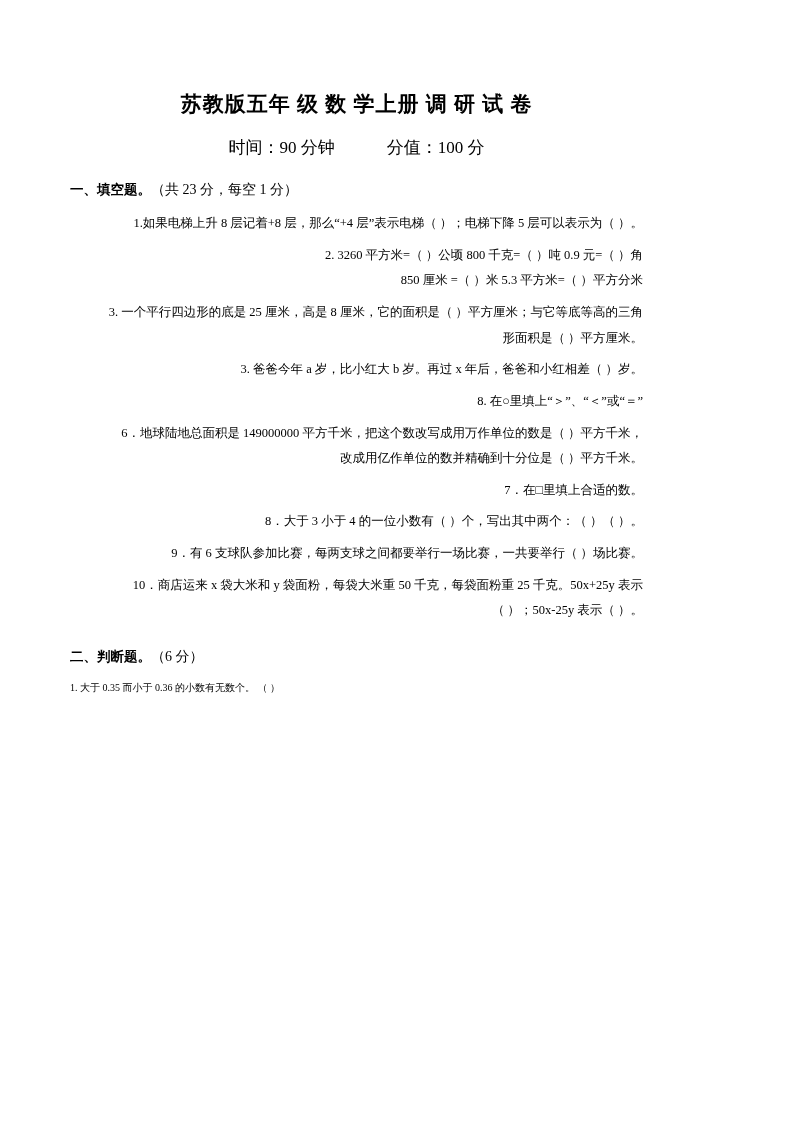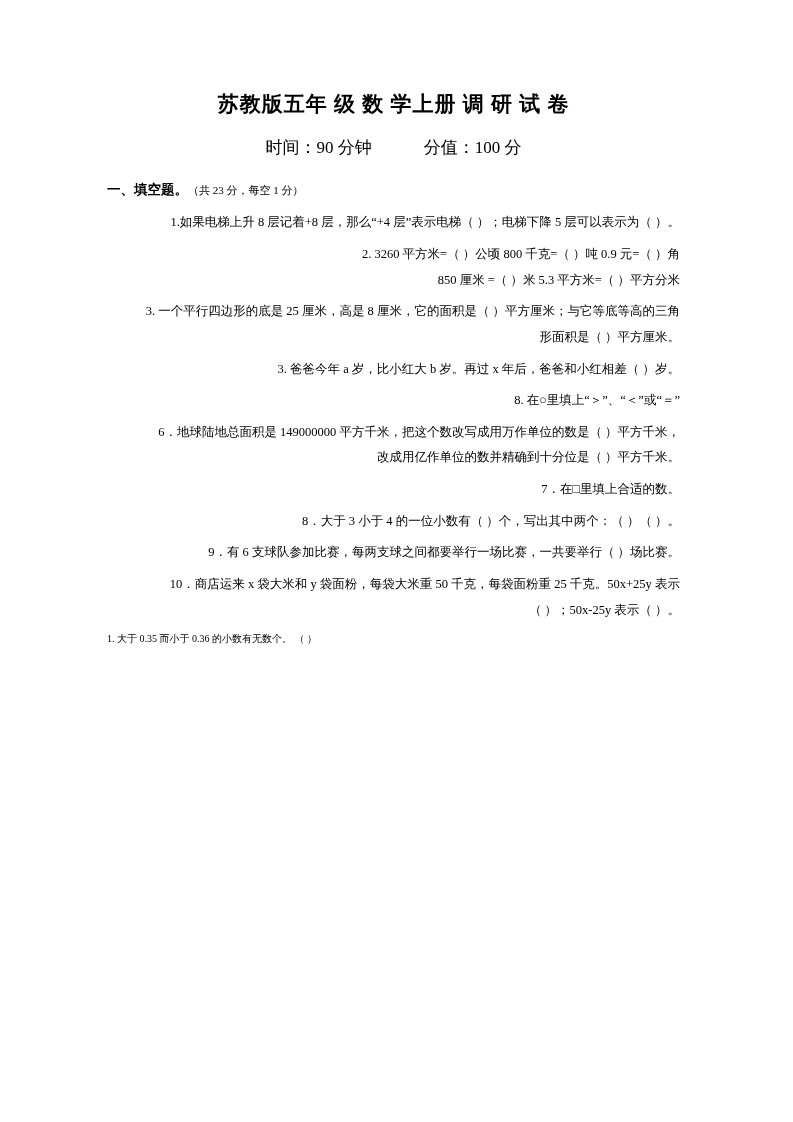--- a/index.html
+++ b/index.html
@@ -13,21 +13,20 @@
     font-family: "Liberation Serif", "DejaVu Serif", serif;
     color: #000000;
     position: relative;
   }
   .page {
     width: 713px;
     height: 1122px;
     box-sizing: border-box;
     padding: 88px 70px 40px 70px;
     position: relative;
-    margin-left: 37px;
   }
   .doc-title {
     text-align: center;
     font-size: 21px;
     font-weight: bold;
     letter-spacing: 1px;
     margin: 0 0 6px 0;
     line-height: 1.6;
   }
   .doc-subtitle {
@@ -41,21 +40,21 @@
     width: 52px;
   }
   .section-head {
     font-size: 13.5px;
     font-weight: bold;
     margin: 14px 0 10px 0;
     line-height: 1.6;
   }
   .section-head .weight {
     font-weight: normal;
-    font-size: 11px;
+    font-size: 14px;
   }
   .q {
     font-size: 12.5px;
     line-height: 2.05;
     margin: 0 0 6px 0;
     text-align: right;
   }
   .q .line2 {
     display: block;
     margin-left: 30px;
@@ -118,19 +117,22 @@
 
   <div class="q">
     <span>9．有 6 支球队参加比赛，每两支球之间都要举行一场比赛，一共要举行（            ）场比赛。</span>
   </div>
 
   <div class="q">
     <span>10．商店运来 x 袋大米和 y 袋面粉，每袋大米重 50 千克，每袋面粉重 25 千克。50x+25y 表示</span>
     <span class="line2">（                              ）；50x-25y 表示（                              ）。</span>
   </div>
 
+  <div class="section-head" style="margin-top:22px">
+    <span>二、判断题。</span><span class="weight">（6 分）</span>
+  </div>
 
   <div class="judge-row">
     <span>1.  大于 0.35 而小于 0.36 的小数有无数个。                   （        ）</span>
   </div>
 
 
 </div>
 
 </body></html>

